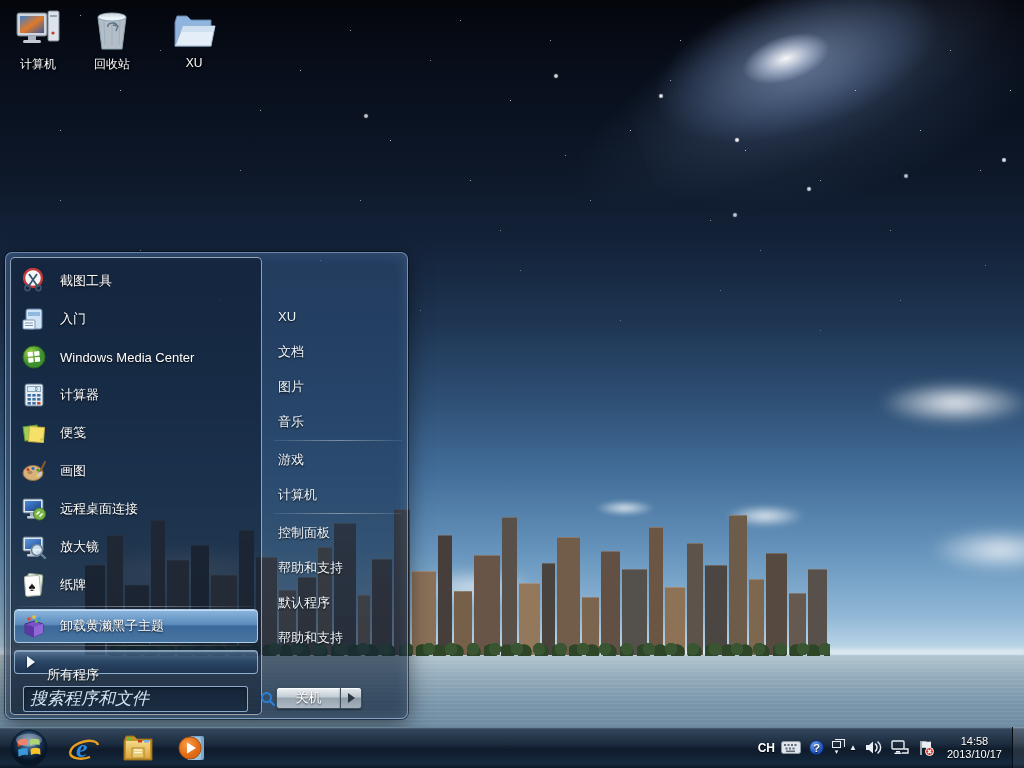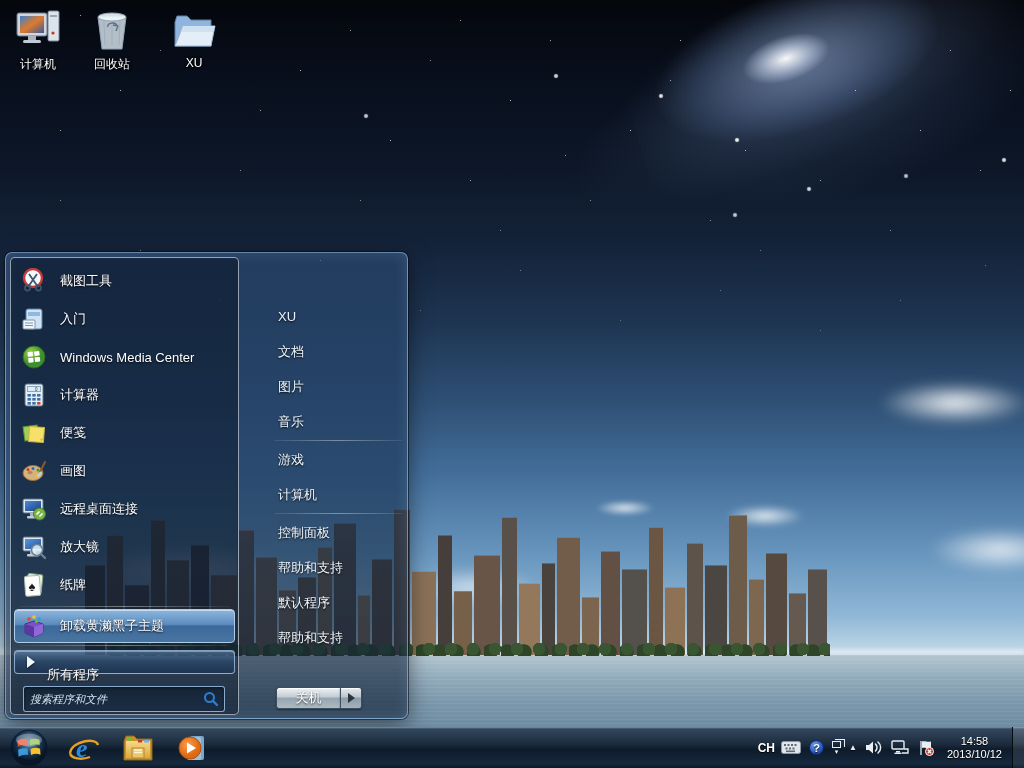--- a/index.html
+++ b/index.html
@@ -84,21 +84,21 @@
   
   .desk-icon { position:absolute; width:72px; text-align:center; cursor:default; }
   .desk-icon .dico { width:48px; height:48px; margin:0 auto; display:flex; align-items:center; justify-content:center; }
   .desk-icon .dlabel { margin-top:2px; font-size:12px; color:#fff; text-shadow:1px 1px 2px #000, 0 0 3px #000; }
 
   
   #start-menu { position:absolute; left:5px; top:252px; width:403px; height:467px;
     background:linear-gradient(180deg, rgba(50,85,130,.50), rgba(18,40,68,.58) 60%, rgba(12,28,50,.62));
     border:1px solid rgba(150,190,230,.65); border-radius:7px;
     box-shadow:0 0 0 1px rgba(0,10,25,.55), 0 6px 22px rgba(0,0,0,.5), inset 0 0 14px rgba(160,200,240,.18); }
-  #left-panel { position:absolute; left:4px; top:4px; width:229px; height:458px;
+  #left-panel { position:absolute; left:4px; top:4px; width:252px; height:458px;
     background:linear-gradient(180deg, rgba(6,14,28,.48), rgba(10,22,40,.44));
     border:1px solid rgba(235,244,252,.6); border-radius:5px; padding-top:4px;
     box-shadow:inset 0 0 0 1px rgba(20,40,70,.5); }
   .menu-item { height:38px; display:flex; align-items:center; padding-left:9px; cursor:default; }
   .menu-item .micon { width:28px; height:28px; display:flex; align-items:center; justify-content:center; flex:none; }
   .menu-item .mlabel { margin-left:12px; font-size:13px; color:#fff; text-shadow:0 1px 2px rgba(0,0,0,.9); white-space:nowrap; }
   .left-sep { height:1px; margin:2px 8px;
     background:linear-gradient(90deg, rgba(255,255,255,.05), rgba(255,255,255,.4), rgba(255,255,255,.05)); }
   .menu-item.highlighted { height:34px; margin:1px 3px; border-radius:4px;
     background:linear-gradient(180deg,#8cb6de 0%, #5c8cbd 45%, #3c699c 50%, #48759f 100%);
@@ -109,21 +109,21 @@
   #all-programs .ap-arrow { width:0; height:0; margin:0 12px 0 12px;
     border-left:8px solid #f2f7fc; border-top:6px solid transparent; border-bottom:6px solid transparent;
     filter:drop-shadow(0 1px 1px rgba(0,0,0,.6)); }
   #all-programs .mlabel { font-size:13px; color:#fff; text-shadow:0 1px 2px rgba(0,0,0,.9);margin-top:26px; }
   #search-row { margin:12px 13px 0 12px; height:26px; position:relative;
     background:linear-gradient(180deg, rgba(12,26,44,.62), rgba(22,42,66,.55));
     border:1px solid rgba(160,195,230,.85); border-radius:3px; display:flex; align-items:center;
     box-shadow:inset 0 1px 3px rgba(0,0,0,.5); }
   #search-input { flex:1; background:transparent; border:none; outline:none; padding:0 6px;
     font-family:"Liberation Sans","DejaVu Sans",sans-serif;
-    font-size:11px; font-style:italic; color:#e8f1f9; }
+    font-size:17px; font-style:italic; color:#e8f1f9; }
   #search-input::placeholder { color:#d5e4f2; font-style:italic; opacity:1; }
   #search-btn { width:26px; height:24px; display:flex; align-items:center; justify-content:center; cursor:pointer; }
 
   #right-col { position:absolute; left:262px; top:46px; width:140px; }
   .right-item { height:35px; line-height:35px; font-size:13px; color:#eef5fc;
     text-shadow:0 1px 2px rgba(0,0,0,.9); padding-left:10px; cursor:default; white-space:nowrap; }
   .right-sep { height:1px; margin:1px 6px;
     background:linear-gradient(90deg, rgba(255,255,255,.08), rgba(255,255,255,.38), rgba(255,255,255,.08)); }
 
   #shutdown-area { position:absolute; left:270px; top:434px; display:flex; }
@@ -608,18 +608,18 @@
       <svg width="18" height="16" viewBox="0 0 18 16">
         <path d="M4 1 L4 15" stroke="#d8dee4" stroke-width="1.4"></path>
         <path d="M5 1.5 C8 0.5 10 2.5 14 1.5 L14 8 C10 9 8 7 5 8 Z" fill="#e8eef4"></path>
         <circle cx="12.5" cy="11.5" r="4" fill="#d43222" stroke="#fff" stroke-width="1"></circle>
         <path d="M10.8 9.8 L14.2 13.2 M14.2 9.8 L10.8 13.2" stroke="#fff" stroke-width="1.3"></path>
       </svg>
     </span>
 
     <div id="clock">
       <div>14:58</div>
-      <div>2013/10/12</div>
+      <div>2013/10/17</div>
     </div>
 
     <div id="show-desktop"></div>
   </div>
 </div>
 
 </body></html>

